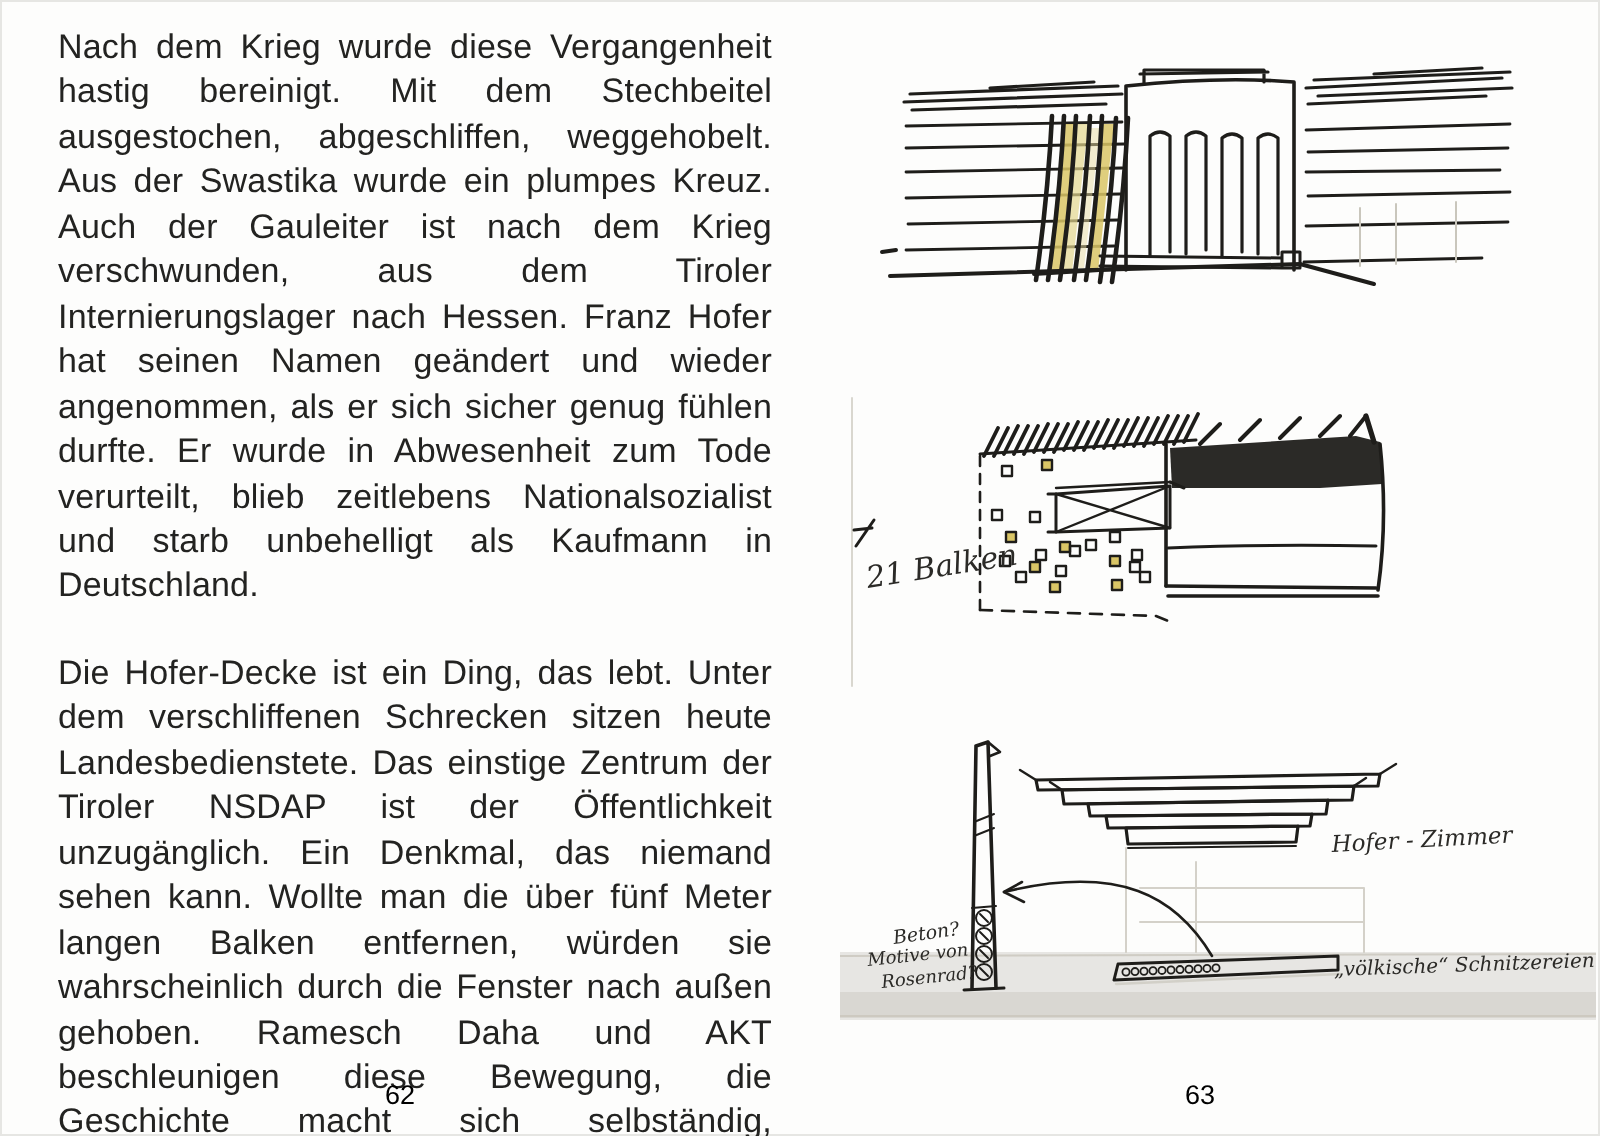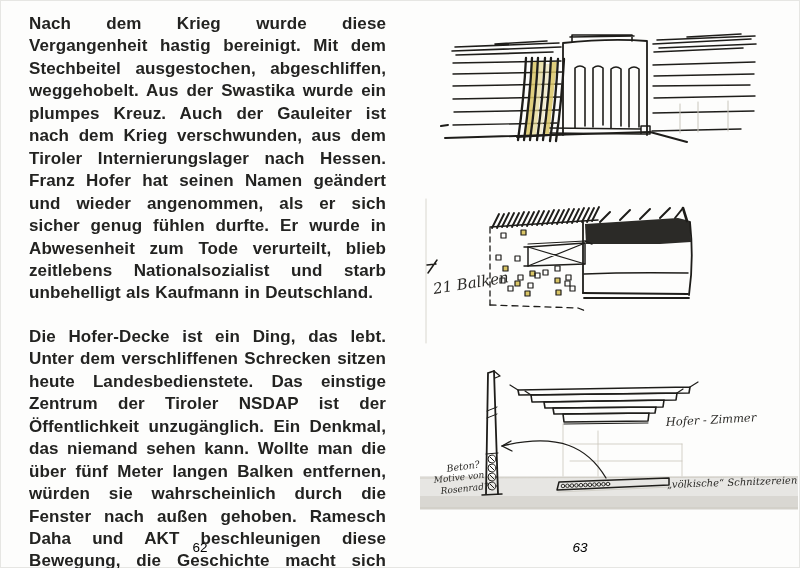--- a/index.html
+++ b/index.html
@@ -6,29 +6,29 @@
   .spread{
     position:relative;width:800px;height:568px;background:#fdfdfc;
     box-shadow:inset 0 0 0 1px #e6e6e3;overflow:hidden;
     font-family:"Liberation Sans",sans-serif;color:#1d1d1c;
   }
   .text-block{
     position:absolute;left:29px;top:13px;width:357px;
   }
   .text-block p{
     margin:0;font-size:17px;line-height:22.45px;text-align:justify;
-    letter-spacing:0.1px;word-spacing:0.5px;hyphens:none;color:#232321;font-weight:bold;
+    letter-spacing:0.1px;word-spacing:0.5px;hyphens:none;color:#232321;
   }
   .text-block p + p{margin-top:21px;}
   .pageno{
     position:absolute;top:540px;width:40px;text-align:center;
     font-size:13.5px;color:#000000;
   }
   .pageno.left{left:180px;}
-  .pageno.right{left:560px;font-style:italic;}
+  .pageno.right{left:580px;}
   .sk{position:absolute;}
   .sk1{left:425px;top:16px;}
   .sk2{left:420px;top:195px;}
   .sk3{left:420px;top:356px;}
   .ink{stroke:#1e1d1a;fill:none;stroke-linecap:round;stroke-linejoin:round;}
   .pencil{stroke:#c9c6bc;fill:none;stroke-linecap:round;}
   .hw{font-family:"DejaVu Serif",serif;font-style:italic;fill:#2b2a27;}
 </style>
 </head>
 <body>

